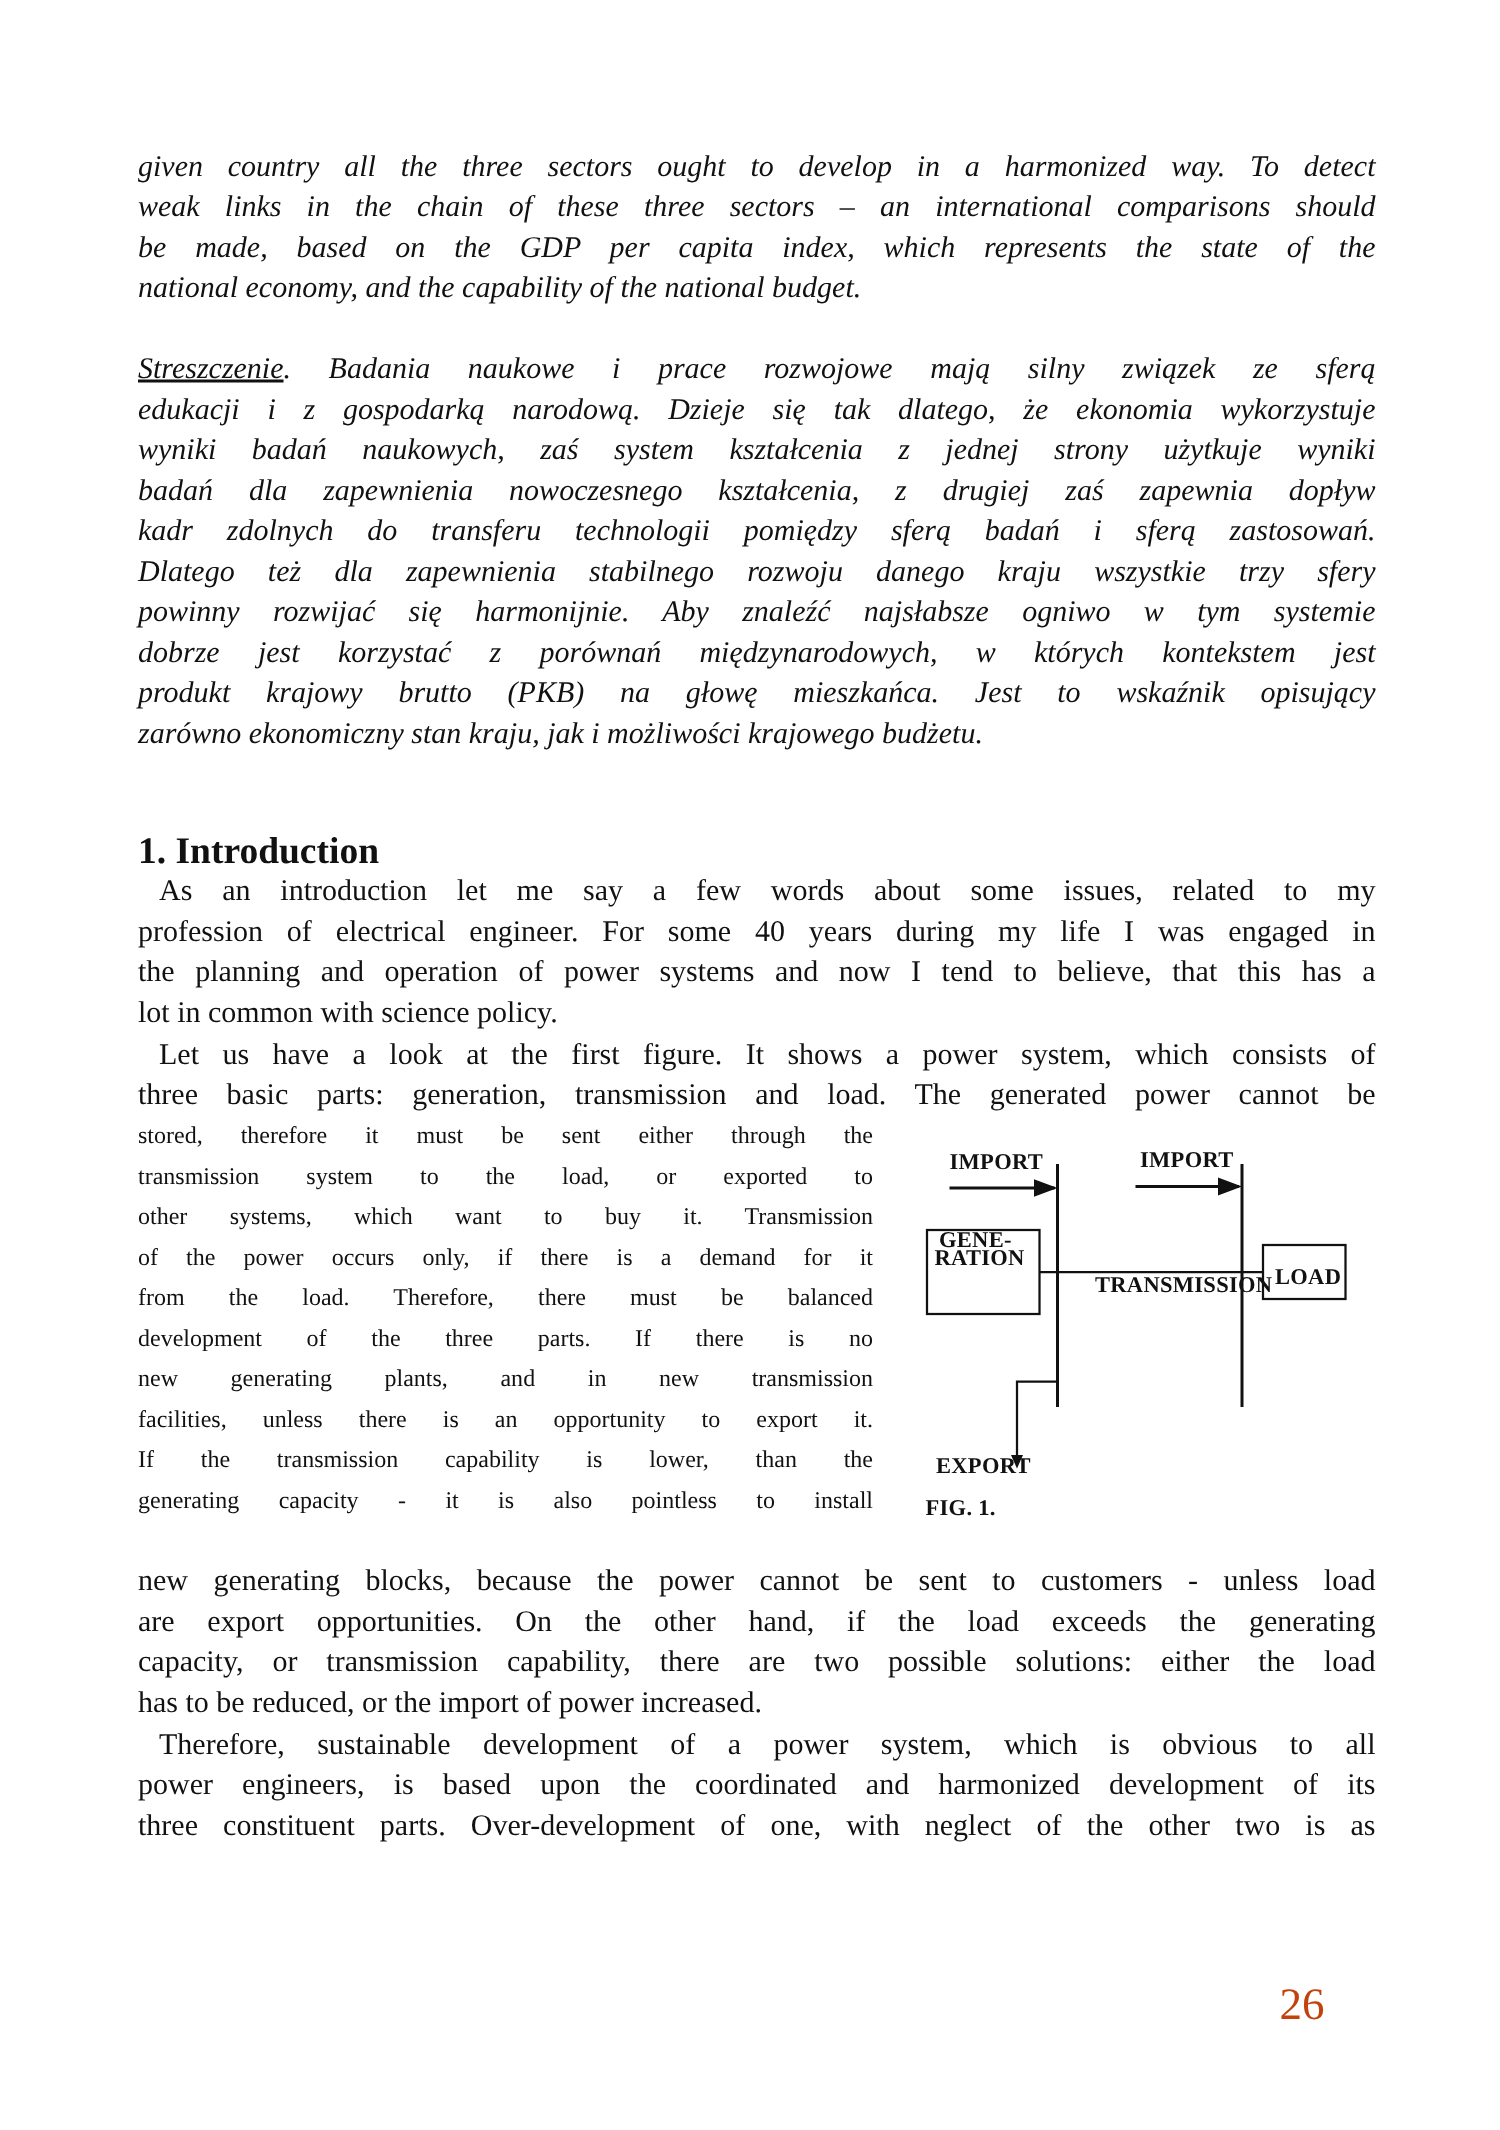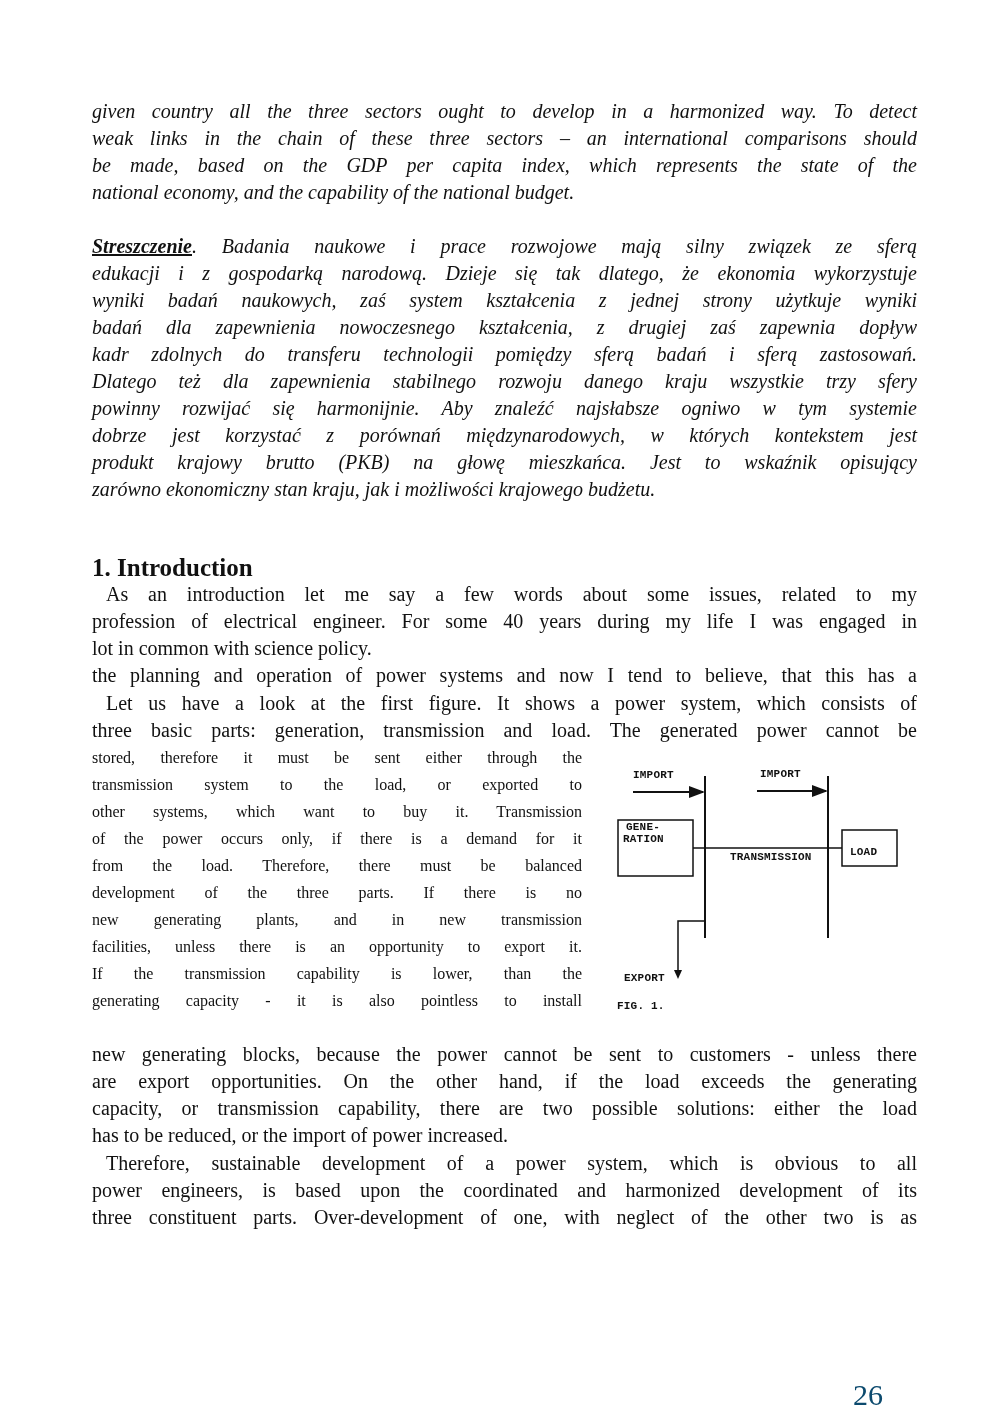--- a/index.html
+++ b/index.html
@@ -35,54 +35,54 @@
   .indent { padding-left: 14px; }
   .heading {
     position: absolute;
     left: 92px;
     top: 554px;
     font-size: 25px;
     font-weight: bold;
     line-height: 27px;
   }
   .abstract-label {
-    font-weight: bold;
+    font-weight: normal;
     text-decoration: underline;
   }
   .narrow {
     position: absolute;
     left: 92px;
     width: 490px;
     font-size: 16px;
     line-height: 27px;
   }
   .figure {
     position: absolute;
     left: 600px;
     top: 760px;
     width: 320px;
     height: 260px;
   }
   .fig-label {
     position: absolute;
-    font-family: Liberation Mono, monospace;
+    font-family: Liberation Serif, serif;
     font-weight: bold;
-    font-size: 11px;
+    font-size: 15px;
     letter-spacing: 0.2px;
     color: #111;
     line-height: 11px;
     white-space: nowrap;
   }
   .page-number {
     position: absolute;
     left: 853px;
-    top: 1378px;
+    top: 1320px;
     font-size: 30px;
     line-height: 34px;
-    color: #0c4a6e;
+    color: #c2410c;
   }
 </style>
 </head>
 <body>
 
 <div class="block italic" style="top:98px;">
   <span class="line">given country all the three sectors ought to develop in a harmonized way. To detect</span>
   <span class="line">weak links in the chain of these three sectors – an international comparisons should</span>
   <span class="line">be made, based on the GDP per capita  index, which represents the state of the</span>
   <span class="line last">national economy, and the capability of the national budget.</span>
@@ -99,22 +99,22 @@
   <span class="line">dobrze jest korzystać z porównań międzynarodowych, w których kontekstem jest</span>
   <span class="line">produkt krajowy brutto (PKB) na głowę mieszkańca.  Jest to wskaźnik opisujący</span>
   <span class="line last">zarówno ekonomiczny stan kraju, jak i możliwości krajowego budżetu.</span>
 </div>
 
 <div class="heading">1. Introduction</div>
 
 <div class="block" style="top:581px;">
   <span class="line indent">As an introduction let me say a few words about some issues, related to my</span>
   <span class="line">profession of electrical engineer. For some 40 years during my life I was engaged in</span>
+  <span class="line">the planning and operation of power systems and now I tend to believe, that this has a</span>
   <span class="line last">lot in common with science policy.</span>
-  <span class="line">the planning and operation of power systems and now I tend to believe, that this has a</span>
 </div>
 
 <div class="block" style="top:690px;">
   <span class="line indent">Let us have a look at the first figure. It shows a power system, which consists of</span>
   <span class="line">three basic parts: generation, transmission and load. The generated power cannot be</span>
 </div>
 
 <div class="narrow" style="top:744px;">
   <span class="line">stored, therefore it must be sent either through the</span>
   <span class="line">transmission system to the load, or exported to</span>
@@ -122,21 +122,21 @@
   <span class="line">of the power occurs only, if there is a demand for it</span>
   <span class="line">from the load. Therefore, there must be balanced</span>
   <span class="line">development of the three parts. If there is no</span>
   <span class="line">new generating plants, and in new transmission</span>
   <span class="line">facilities, unless there is an opportunity to export it.</span>
   <span class="line">If the transmission capability is lower, than the</span>
   <span class="line">generating capacity - it is also pointless to install</span>
 </div>
 
 <div class="block" style="top:1041px;">
-  <span class="line">new generating blocks, because the power cannot be sent to customers - unless there</span>
+  <span class="line">new generating blocks, because the power cannot be sent to customers - unless load</span>
   <span class="line">are export opportunities. On the other hand, if the load exceeds the generating</span>
   <span class="line">capacity, or transmission capability, there are two possible solutions: either the load</span>
   <span class="line last">has to be reduced, or the import of power increased.</span>
 </div>
 
 <div class="block" style="top:1150px;">
   <span class="line indent">Therefore, sustainable development of a power system, which is obvious to all</span>
   <span class="line">power engineers, is based upon the coordinated and harmonized development of its</span>
   <span class="line">three constituent parts. Over-development of one, with neglect of the other two is as</span>
 </div>

